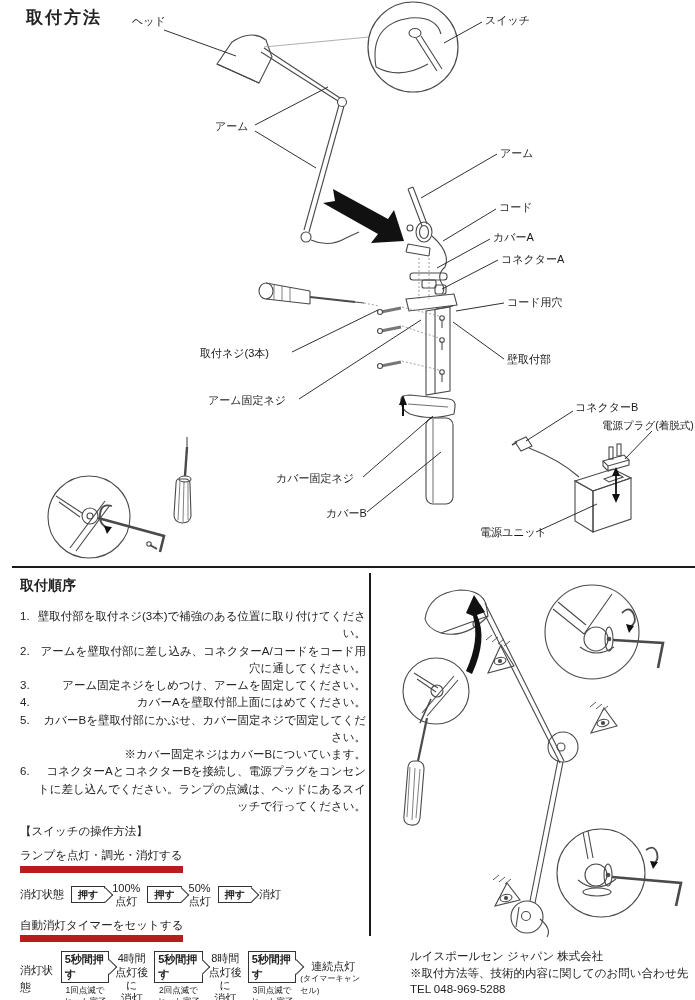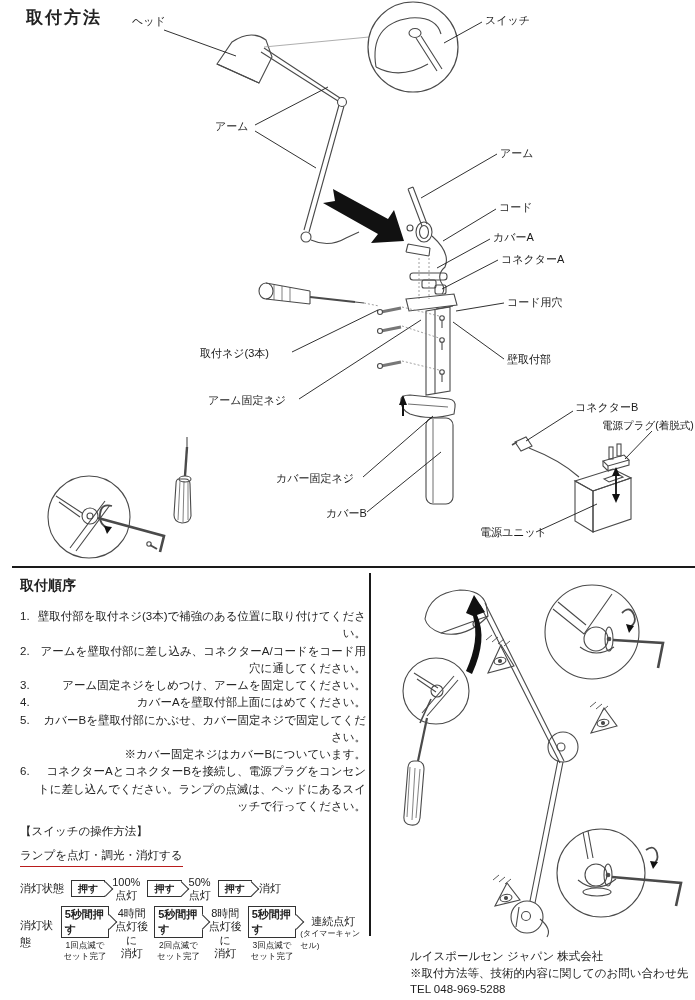--- a/index.html
+++ b/index.html
@@ -10,21 +10,21 @@
   .lbl{position:absolute;font-size:11px;color:#1a1a1a;white-space:nowrap;}
   .lbl.r{}
   .hdiv{position:absolute;left:0;top:566px;width:695px;height:2px;background:#1a1a1a;}
   .vdiv{position:absolute;left:357px;top:573px;width:2px;height:363px;background:#1a1a1a;}
   .leftcol{position:absolute;left:8px;top:575px;width:346px;font-size:11.5px;line-height:1.5;}
   .order-header{font-size:14px;font-weight:bold;margin-bottom:12px;}
   .step{display:flex;margin:0;}
   .step .num{width:17px;flex:0 0 17px;}
   .step .txt{flex:1;white-space:pre-line;text-align:right;}
   .sw-title{margin-top:8px;}
-  .uh{display:inline-block;border-bottom:1px solid #b91c1c;padding-bottom:1px;margin:7px 0 5px;}
+  .uh{display:inline-block;border-bottom:7px solid #b91c1c;padding-bottom:1px;margin:7px 0 5px;}
   .flow{display:flex;align-items:center;gap:7px;margin:4px 0 2px;}
   .flow2{gap:4px;}
   .fstart{font-size:11px;}
   .pbox{display:inline-block;position:relative;border:1.4px solid #333;background:#fff;
         padding:0 6px;font-size:10px;line-height:15px;font-weight:bold;}
   .pbox::after{content:"";position:absolute;right:-6.5px;top:50%;width:10px;height:10px;
         transform:translateY(-50%) rotate(45deg);border-top:1.4px solid #333;
         border-right:1.4px solid #333;background:#fff;}
   .pbox.sm{font-size:11px;padding:0 3px;line-height:15px;}
   .pstack{display:inline-flex;flex-direction:column;align-items:center;}
@@ -225,20 +225,21 @@
       <span class="pbox">押す</span>
       <span class="fstate">100%
 点灯</span>
       <span class="pbox">押す</span>
       <span class="fstate">50%
 点灯</span>
       <span class="pbox">押す</span>
       <span class="fstate">消灯</span>
     </div>
 
+    <div><span class="uh">自動消灯タイマーをセットする</span></div>
     <div class="flow flow2">
       <span class="fstart">消灯状態</span>
       <span class="pstack">
         <span class="pbox sm">5秒間押す</span>
         <span class="pcap">1回点滅で
 セット完了</span>
       </span>
       <span class="fstate">4時間
 点灯後に
 消灯</span>

